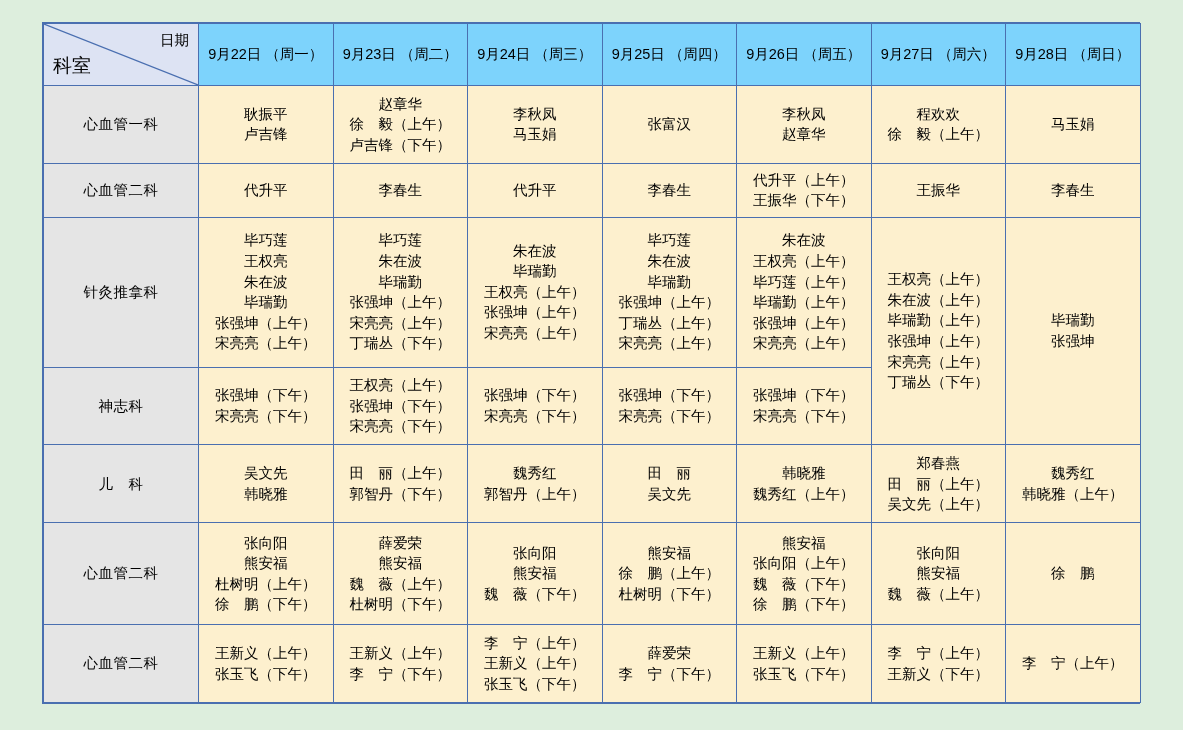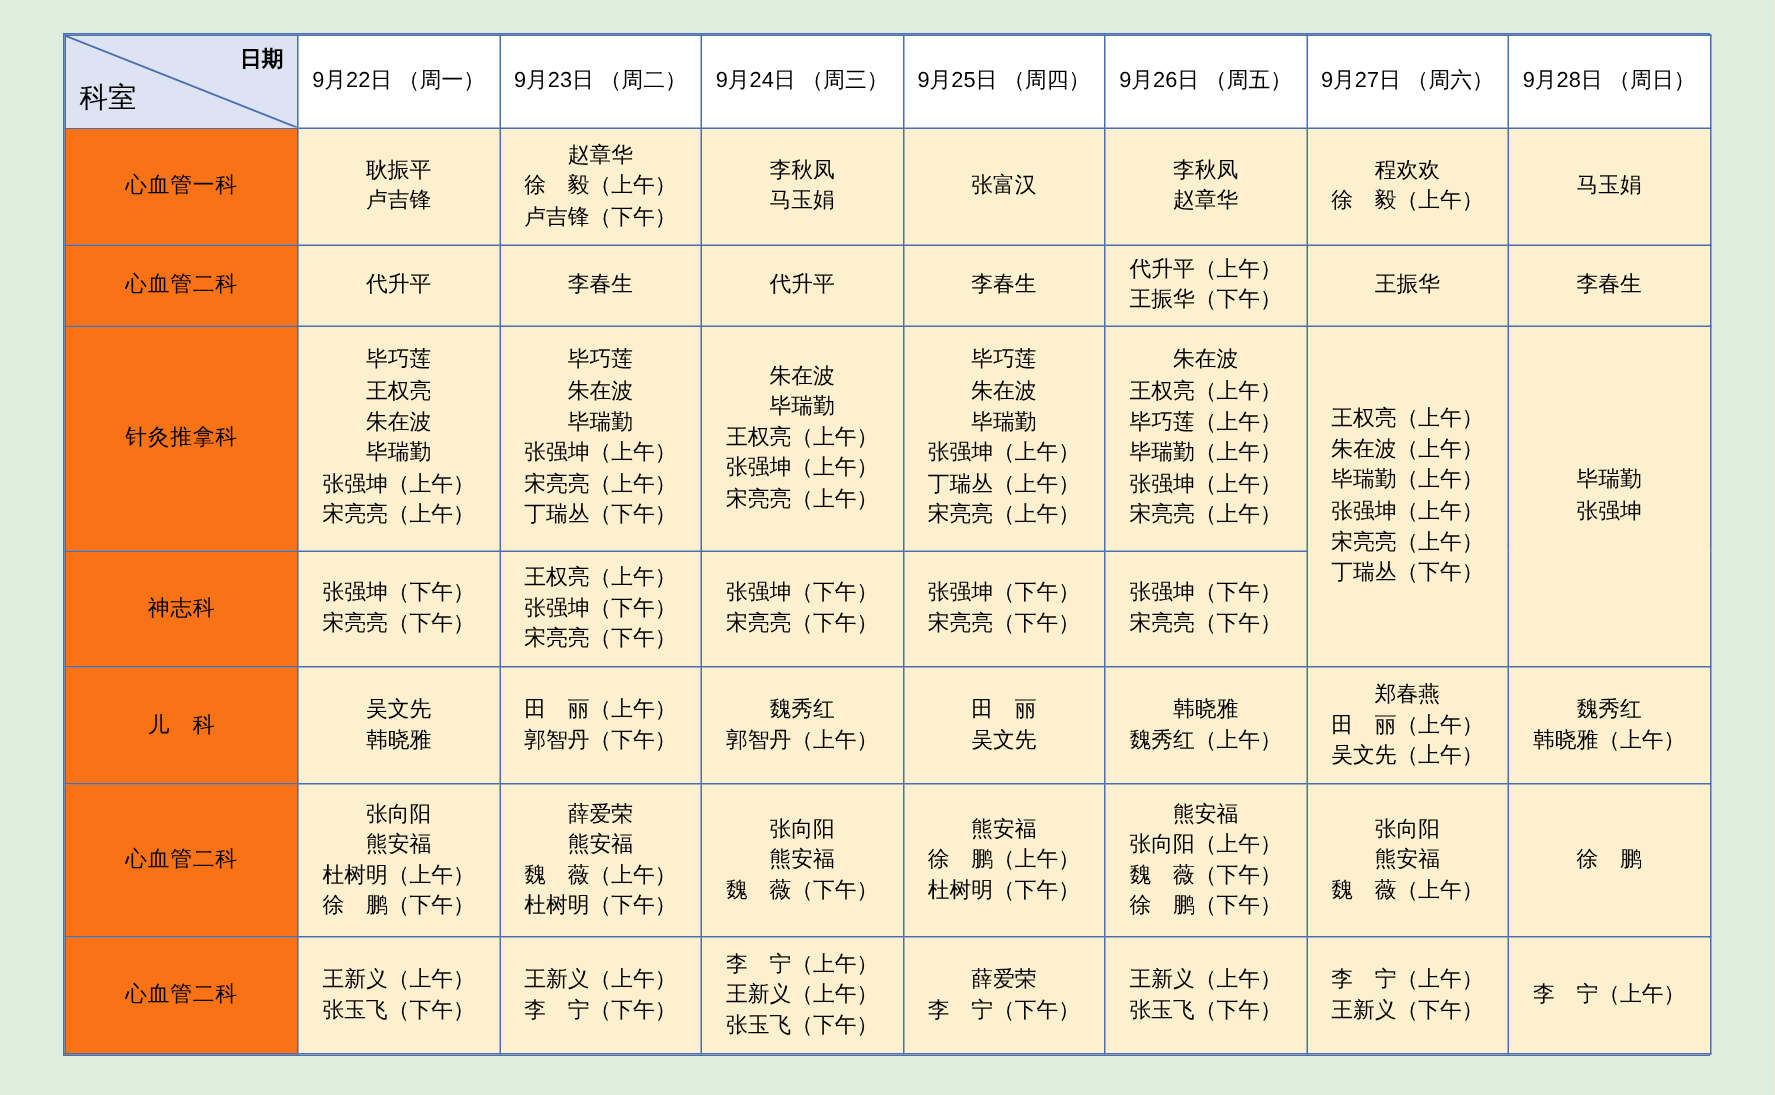--- a/index.html
+++ b/index.html
@@ -39,51 +39,50 @@
     color: #000;
     font-weight: normal;
     padding: 2px 3px;
     line-height: 1.42;
     box-sizing: border-box;
   }
   col.first { width: 155px; }
   col.day { width: 134.5px; }
 
   .hdr {
-    background: #ffffff;
+    background: #7dd3fc;
     font-size: 15px;
   }
   .corner {
     background: #dde3f3;
     position: relative;
     padding: 0;
     height: 62px;
   }
   .corner .diag {
     position: absolute;
     left: 0; top: 0;
     width: 100%;
     height: 100%;
     pointer-events: none;
   }
   .corner .lbl-date {
     position: absolute;
     right: 9px;
     top: 6px;
     font-size: 14.5px;
-    font-weight: bold;
   }
   .corner .lbl-dept {
     position: absolute;
     left: 9px;
     bottom: 5px;
     font-size: 19px;
   }
   .deptcell {
-    background: #f97316;
+    background: #e5e5e5;
     font-size: 15px;
     letter-spacing: 0.5px;
   }
   .cell {
     background: #fdf0ce;
   }
   .cell .line {
     display: block;
     white-space: nowrap;
   }

